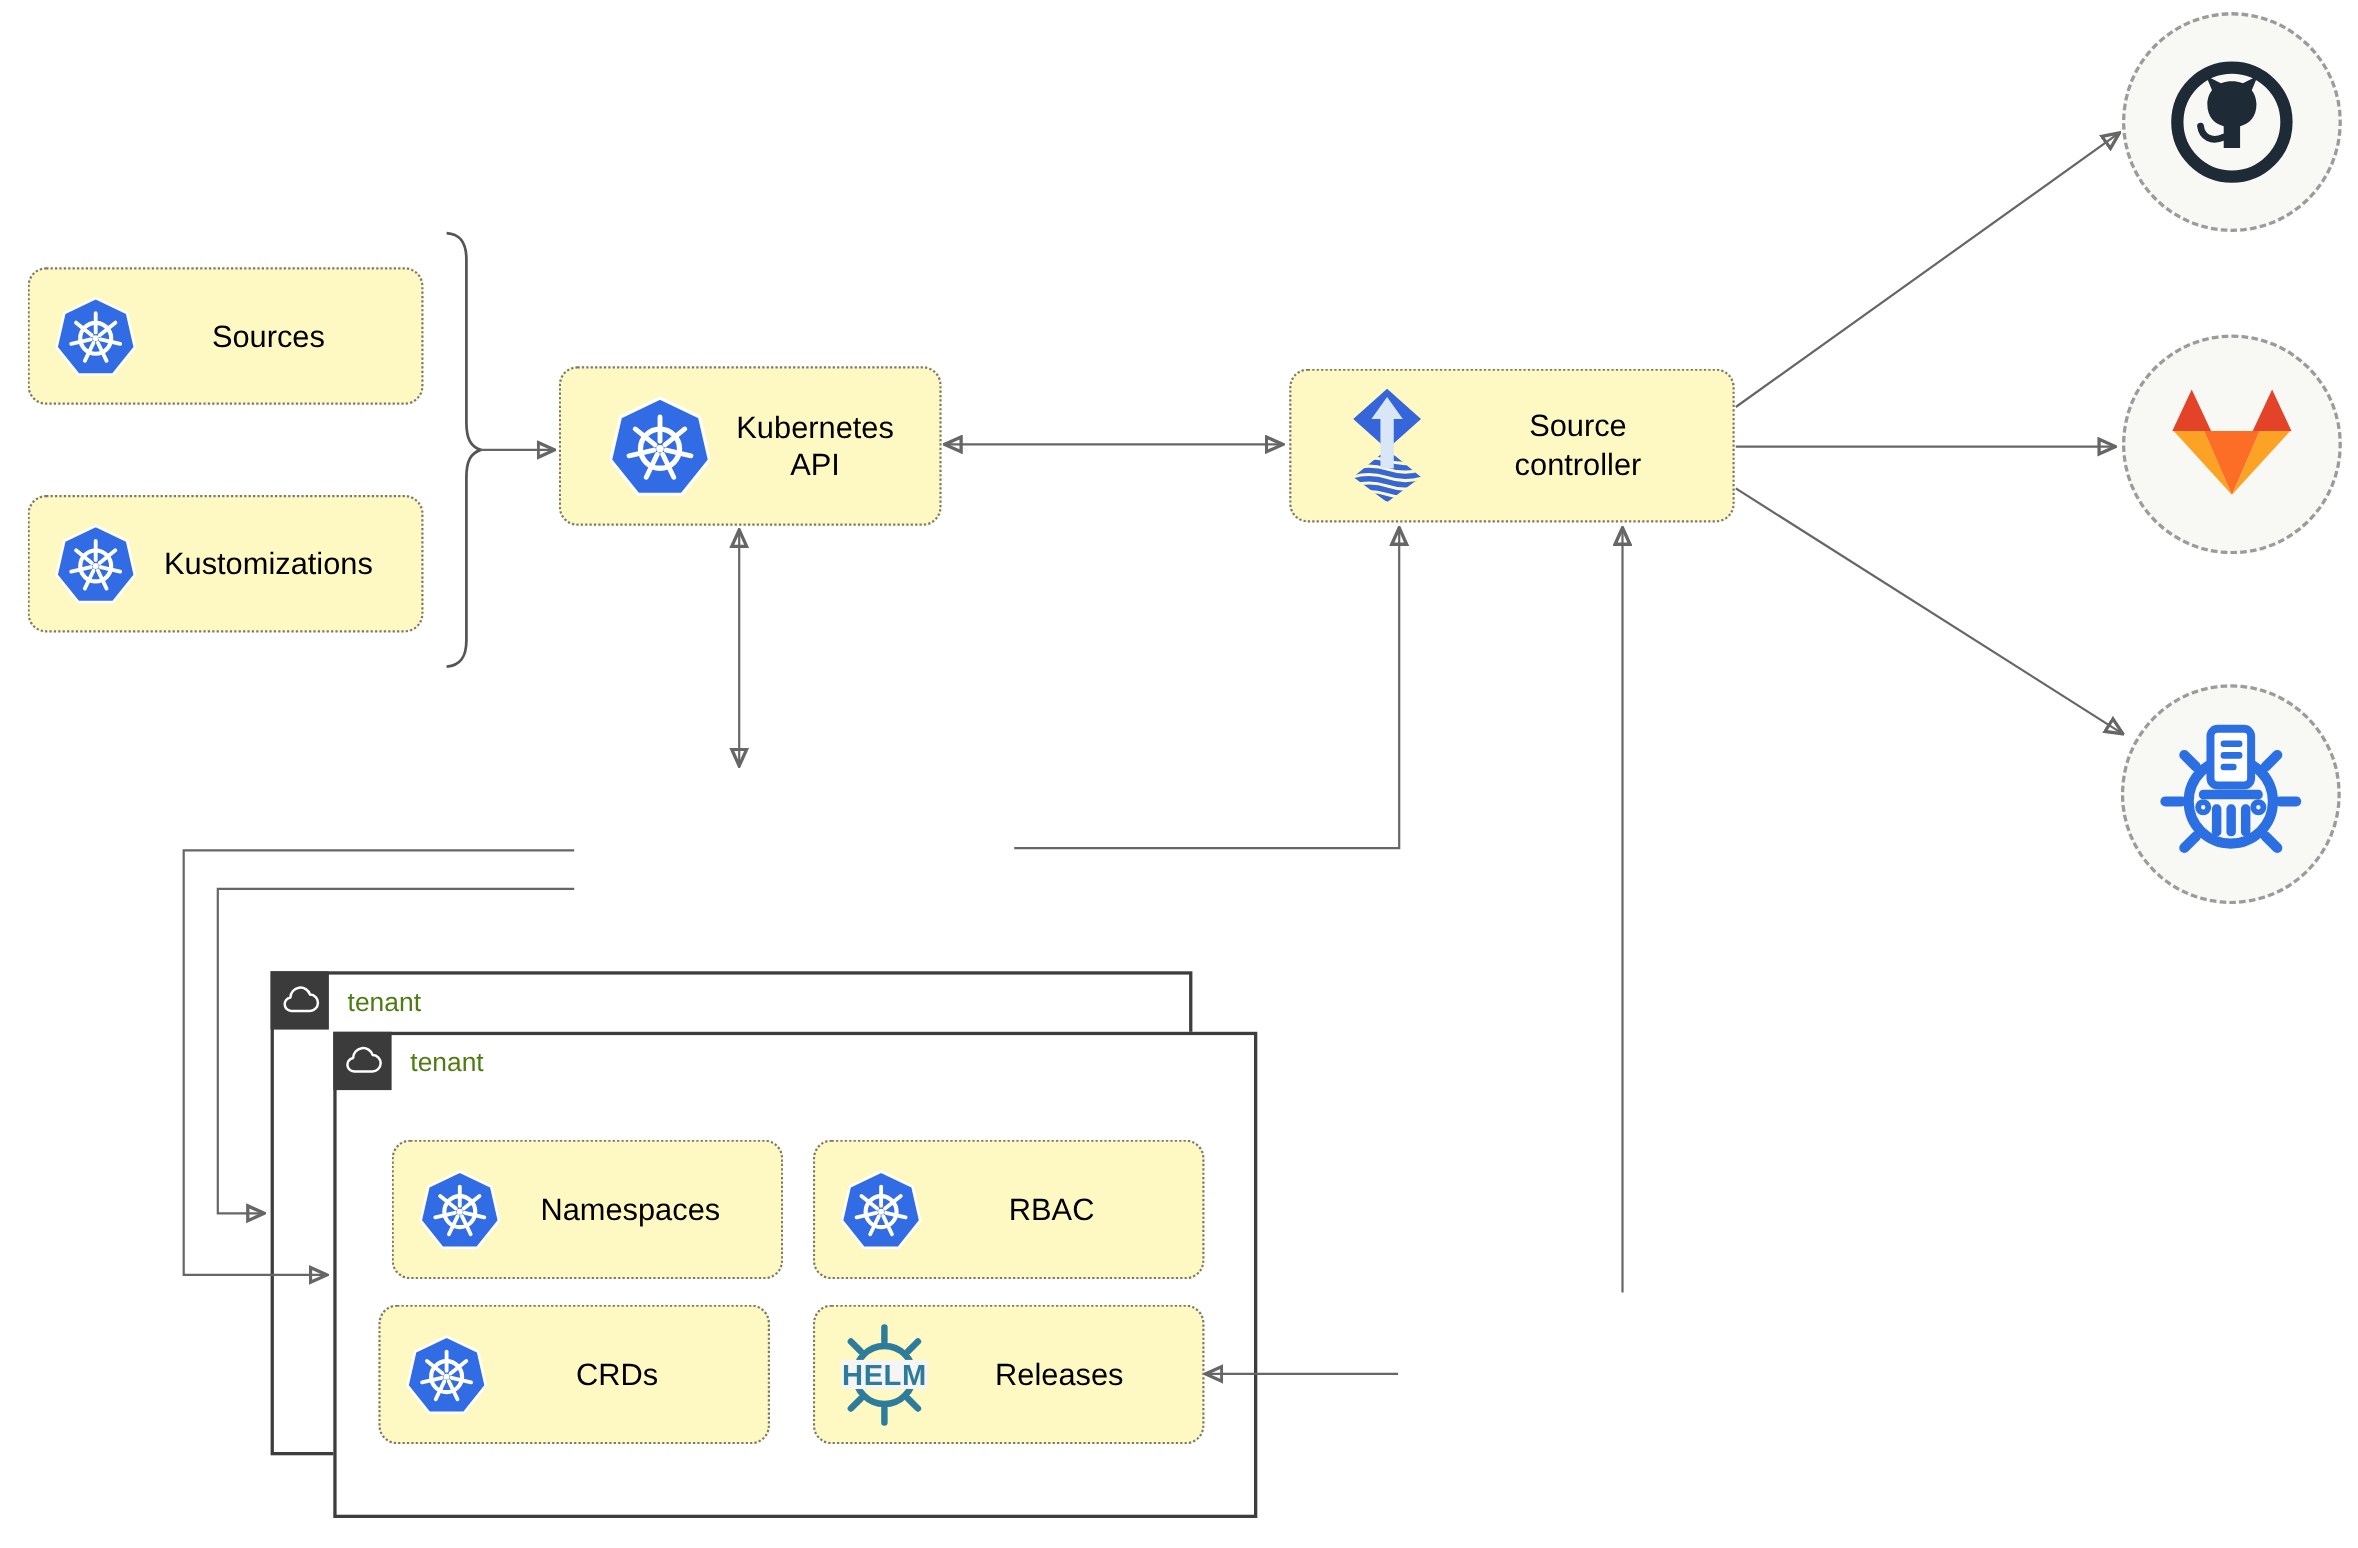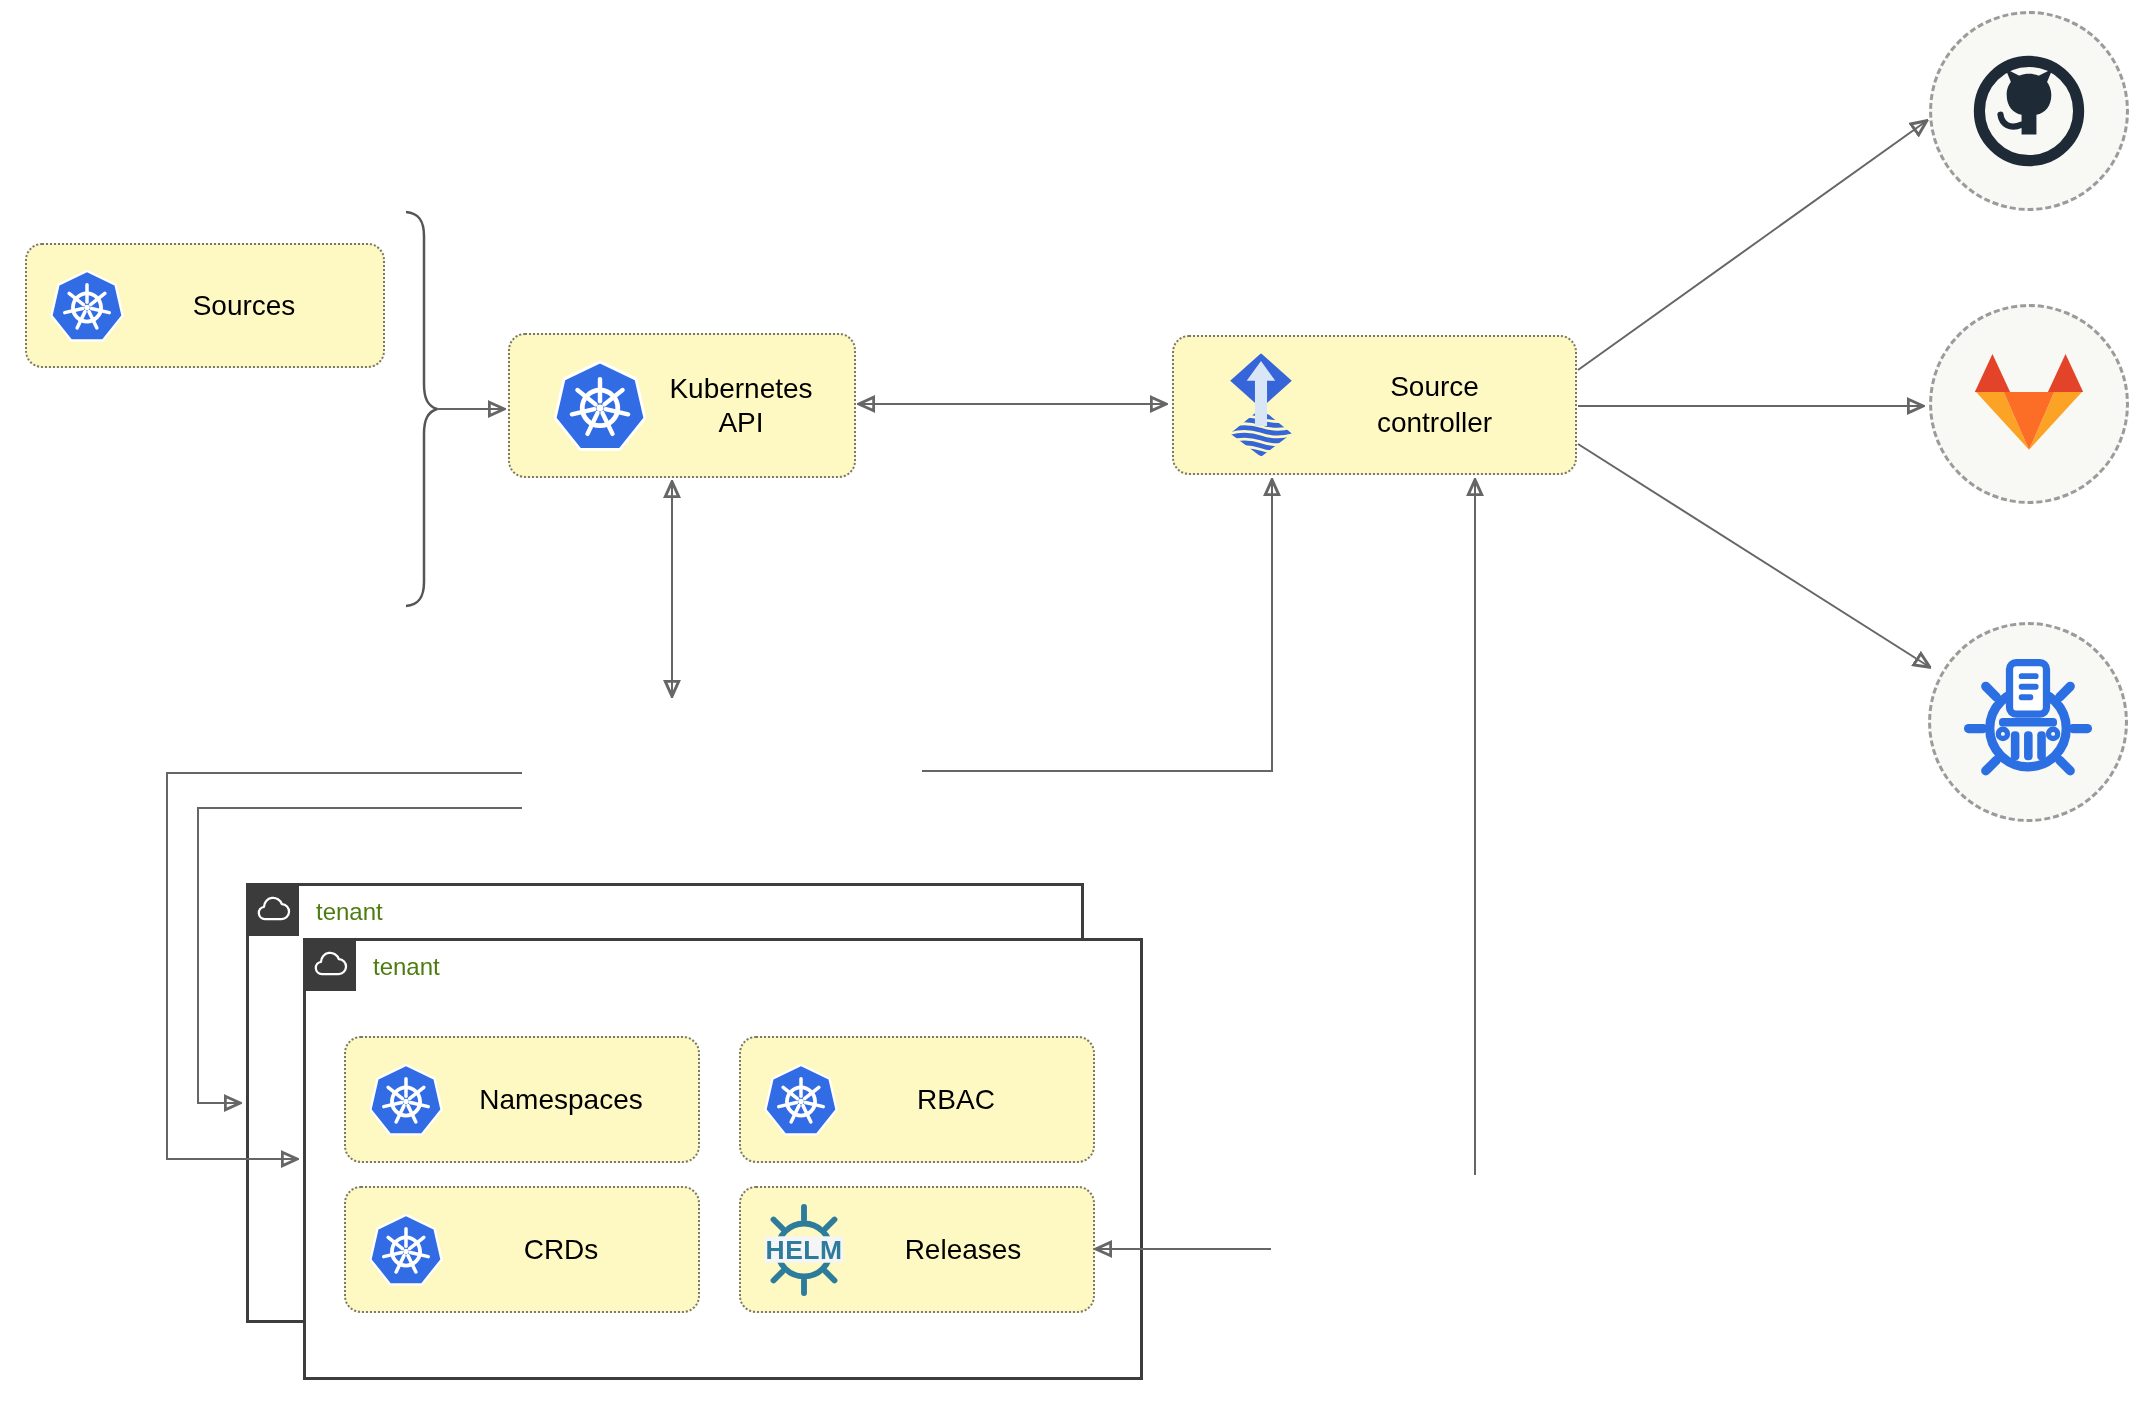--- a/index.html
+++ b/index.html
@@ -107,21 +107,21 @@
   </div>
 
   <div class="tenant" style="left:303px; top:938px; width:840px; height:442px; z-index:2;">
     <div class="tenant-tab">
       <svg>
           <use href="#sym-cloud"></use>
         </svg>
     </div>
     <span class="tenant-label">tenant</span>
 
-    <div class="node" style="left:38px; top:95px; width:356px; height:127px;">
+    <div class="node" style="left:50px; top:95px; width:356px; height:127px;">
       <svg class="icon k8s-sm" viewBox="0 0 100 100">
           <use href="#sym-k8s"></use>
         </svg>
       <span class="node-label">Namespaces</span>
     </div>
     <div class="node" style="left:38px; top:245px; width:356px; height:127px;">
       <svg class="icon k8s-sm" viewBox="0 0 100 100">
           <use href="#sym-k8s"></use>
         </svg>
       <span class="node-label">CRDs</span>
@@ -150,20 +150,26 @@
     </div>
   </div>
 
   <div class="node" style="left:25px; top:243px; width:360px; height:125px;">
     <svg class="icon k8s-sm" viewBox="0 0 100 100">
         <use href="#sym-k8s"></use>
       </svg>
     <span class="node-label">Sources</span>
   </div>
 
+  <div class="node" style="left:25px; top:450px; width:360px; height:125px;">
+    <svg class="icon k8s-sm" viewBox="0 0 100 100">
+        <use href="#sym-k8s"></use>
+      </svg>
+    <span class="node-label">Kustomizations</span>
+  </div>
 
   <div class="node" style="left:508px; top:333px; width:348px; height:145px;">
     <svg class="icon k8s-lg" viewBox="0 0 100 100">
         <use href="#sym-k8s"></use>
       </svg>
     <span class="node-label" style="font-size:28px;">Kubernetes API</span>
   </div>
 
   <div class="node controller" style="left:1172px; top:335px; width:405px; height:140px;">
     <svg class="icon flux-ic" viewBox="0 0 60 94">

